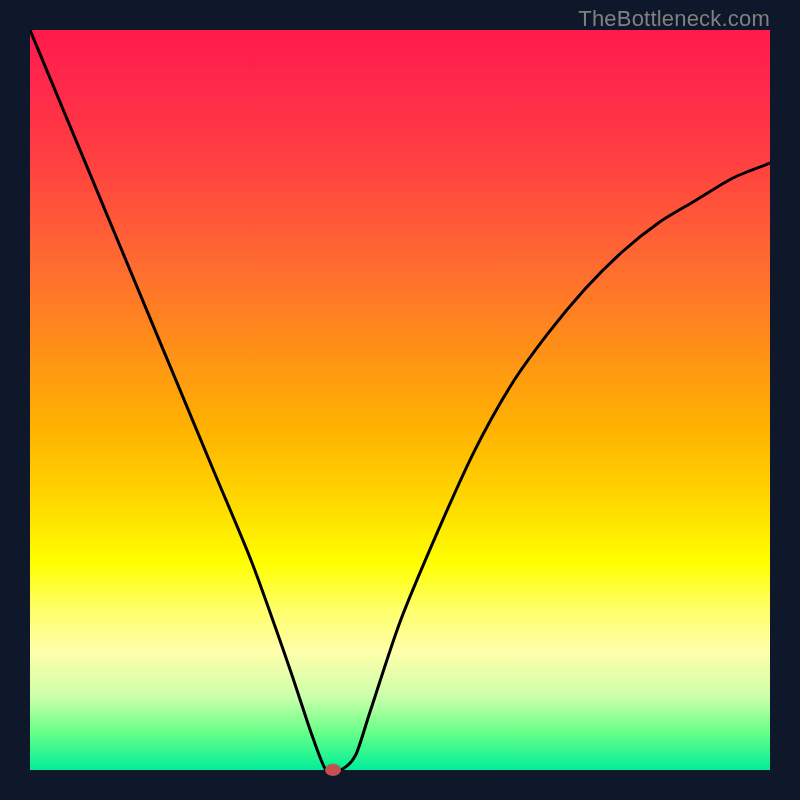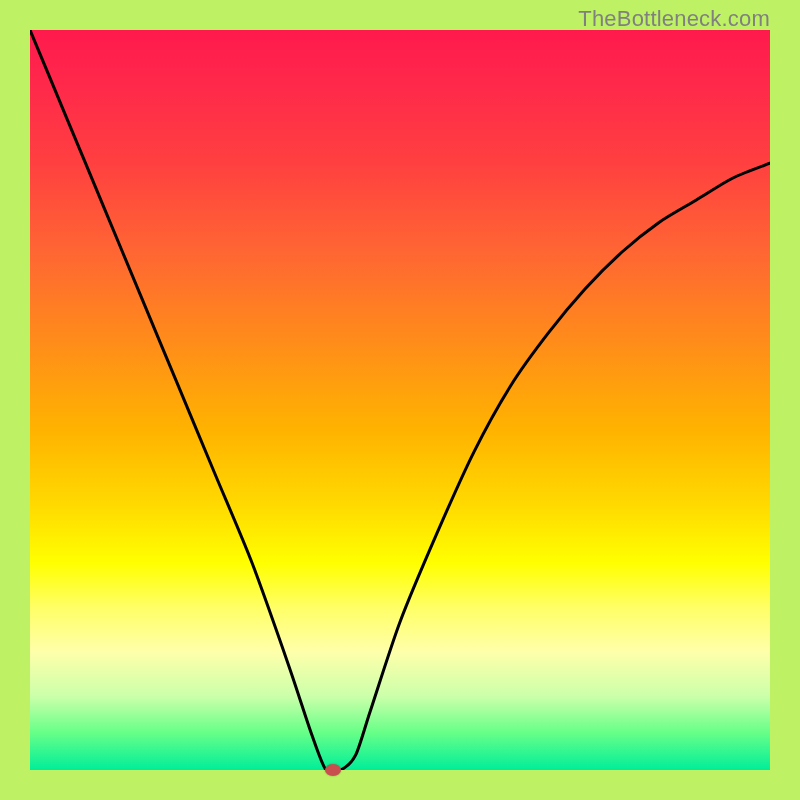--- a/index.html
+++ b/index.html
@@ -1,21 +1,21 @@
 <!DOCTYPE html>
 <html><head>
 <meta charset="utf-8">
 <style>
   * { margin: 0; padding: 0; box-sizing: border-box; }
   html, body { width: 800px; height: 800px; overflow: hidden; background: #000; }
   .chart-container {
     position: relative;
     width: 800px;
     height: 800px;
-    background: #bef264;
+    background: #0f172a;
     text-align: right;
   }
   .plot-area {
     position: absolute;
     left: 30px;
     top: 30px;
     width: 740px;
     height: 740px;
     background: linear-gradient(to bottom,
       #ff1a4d 0%,

